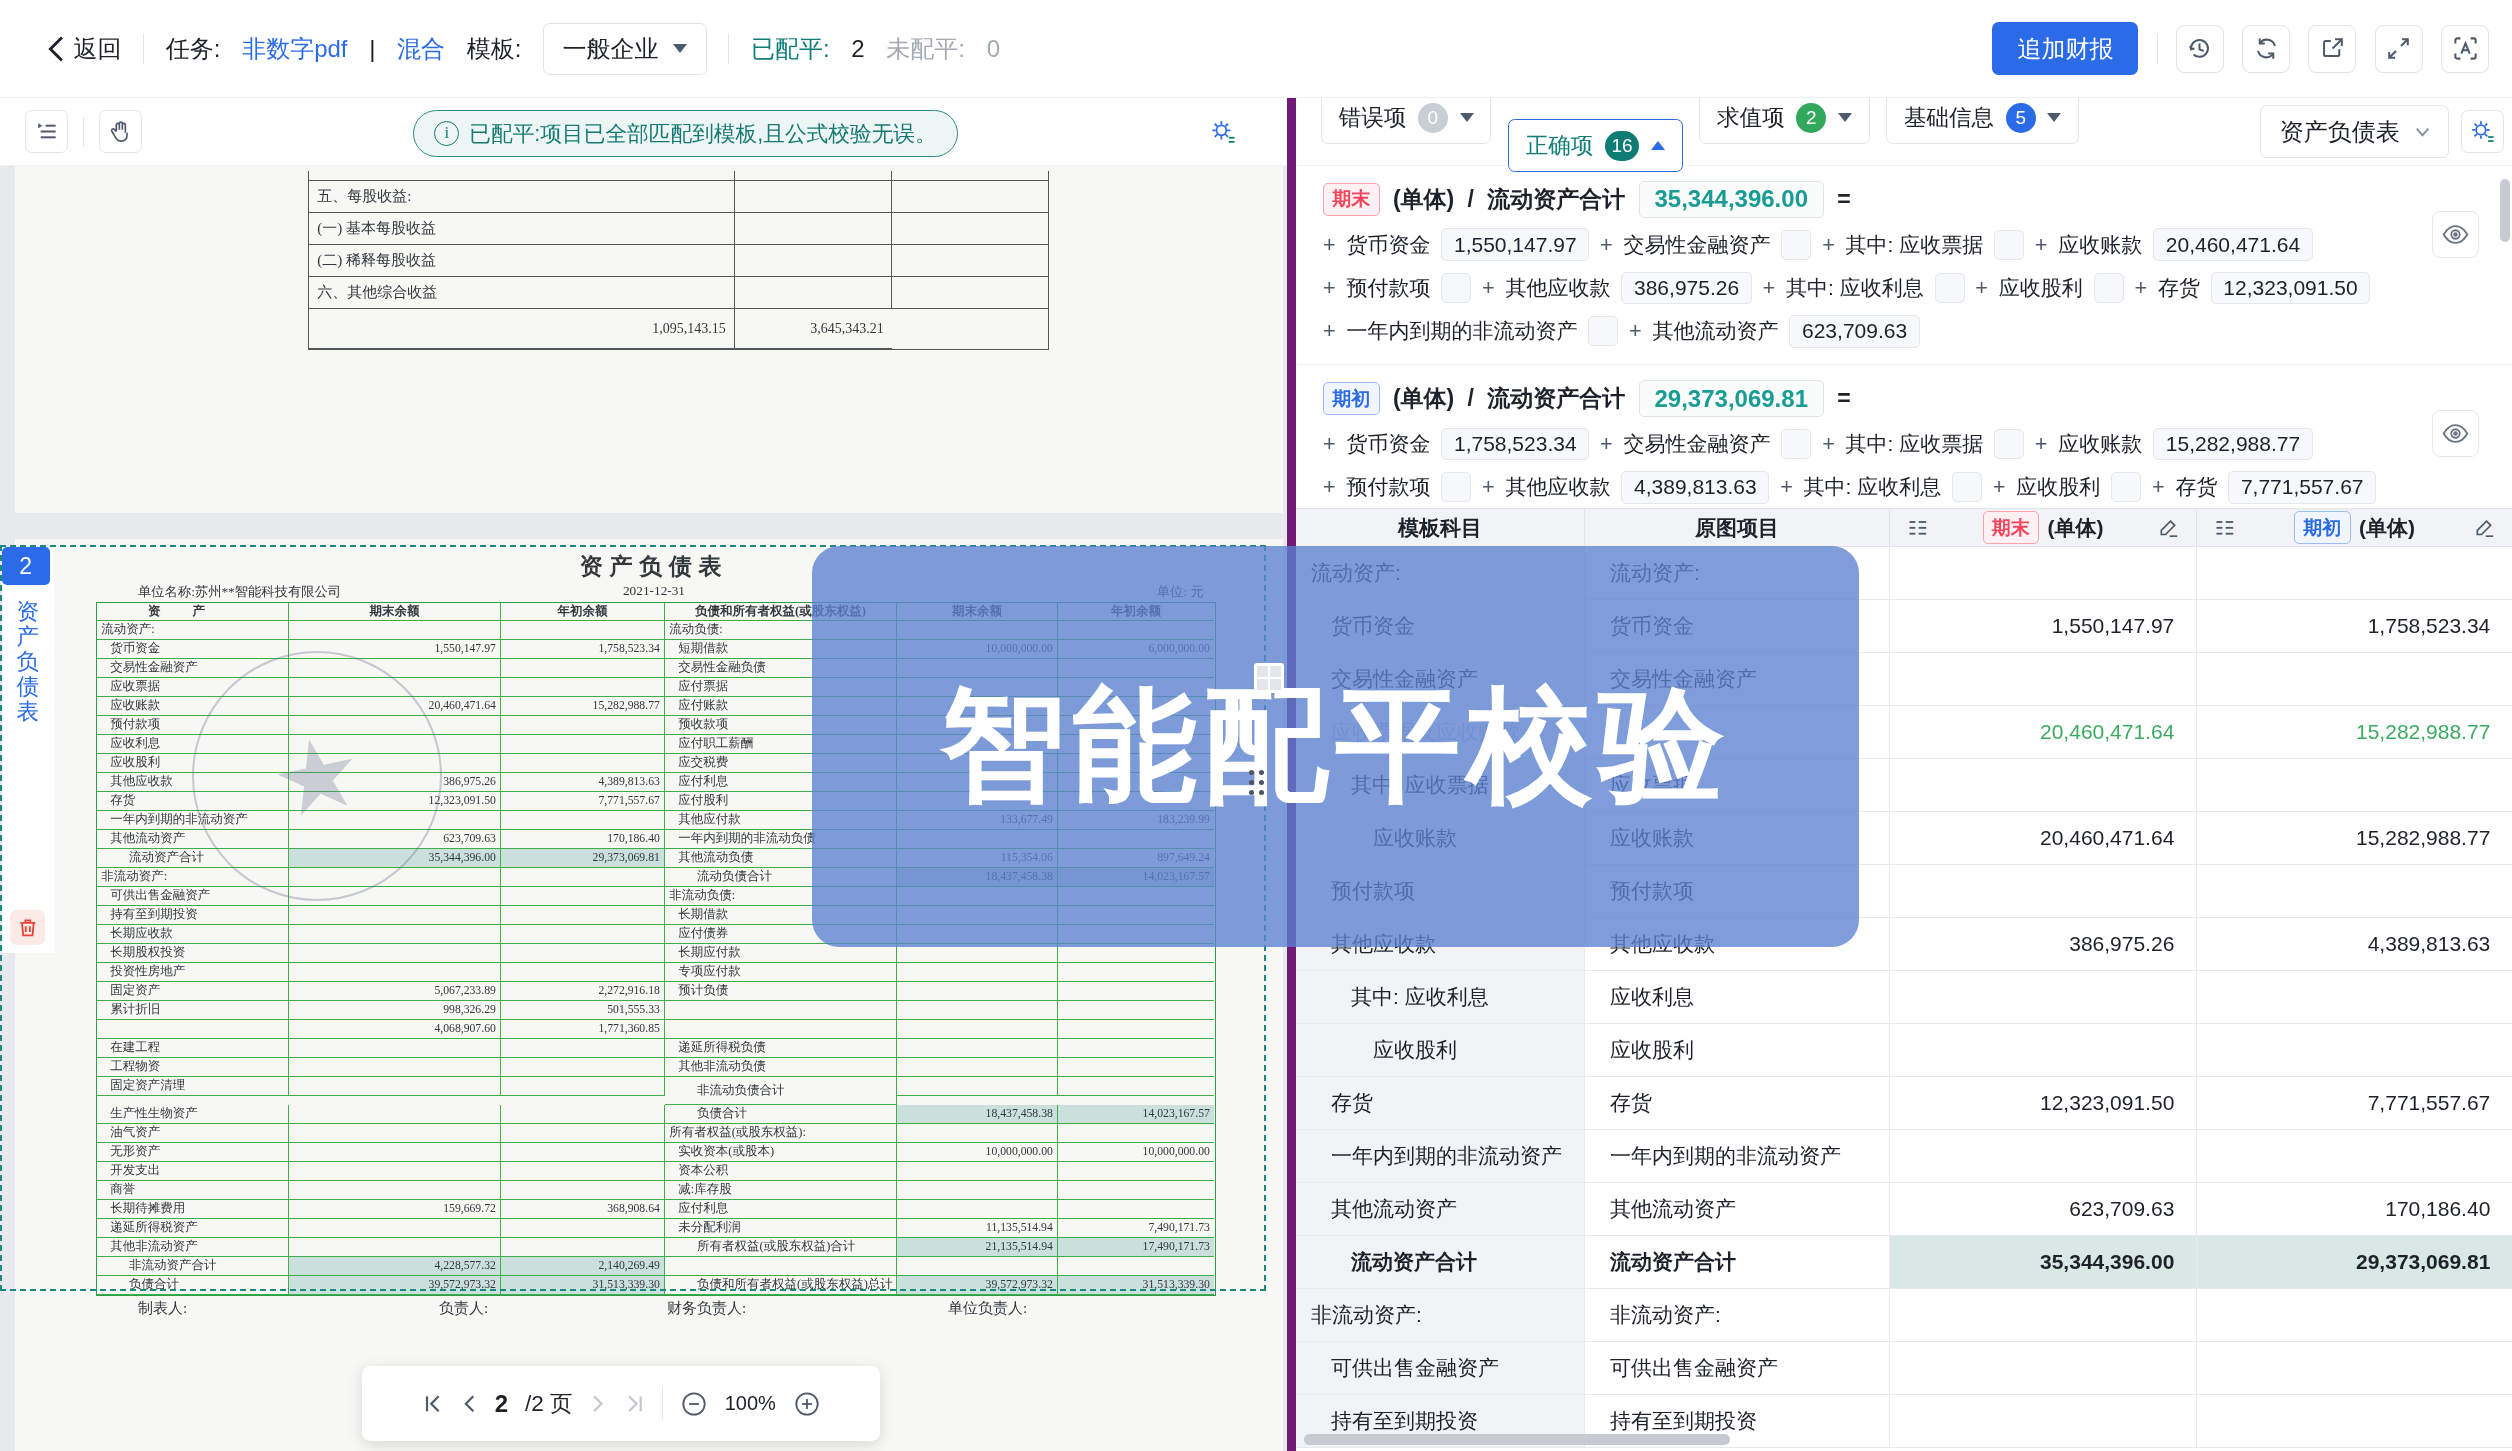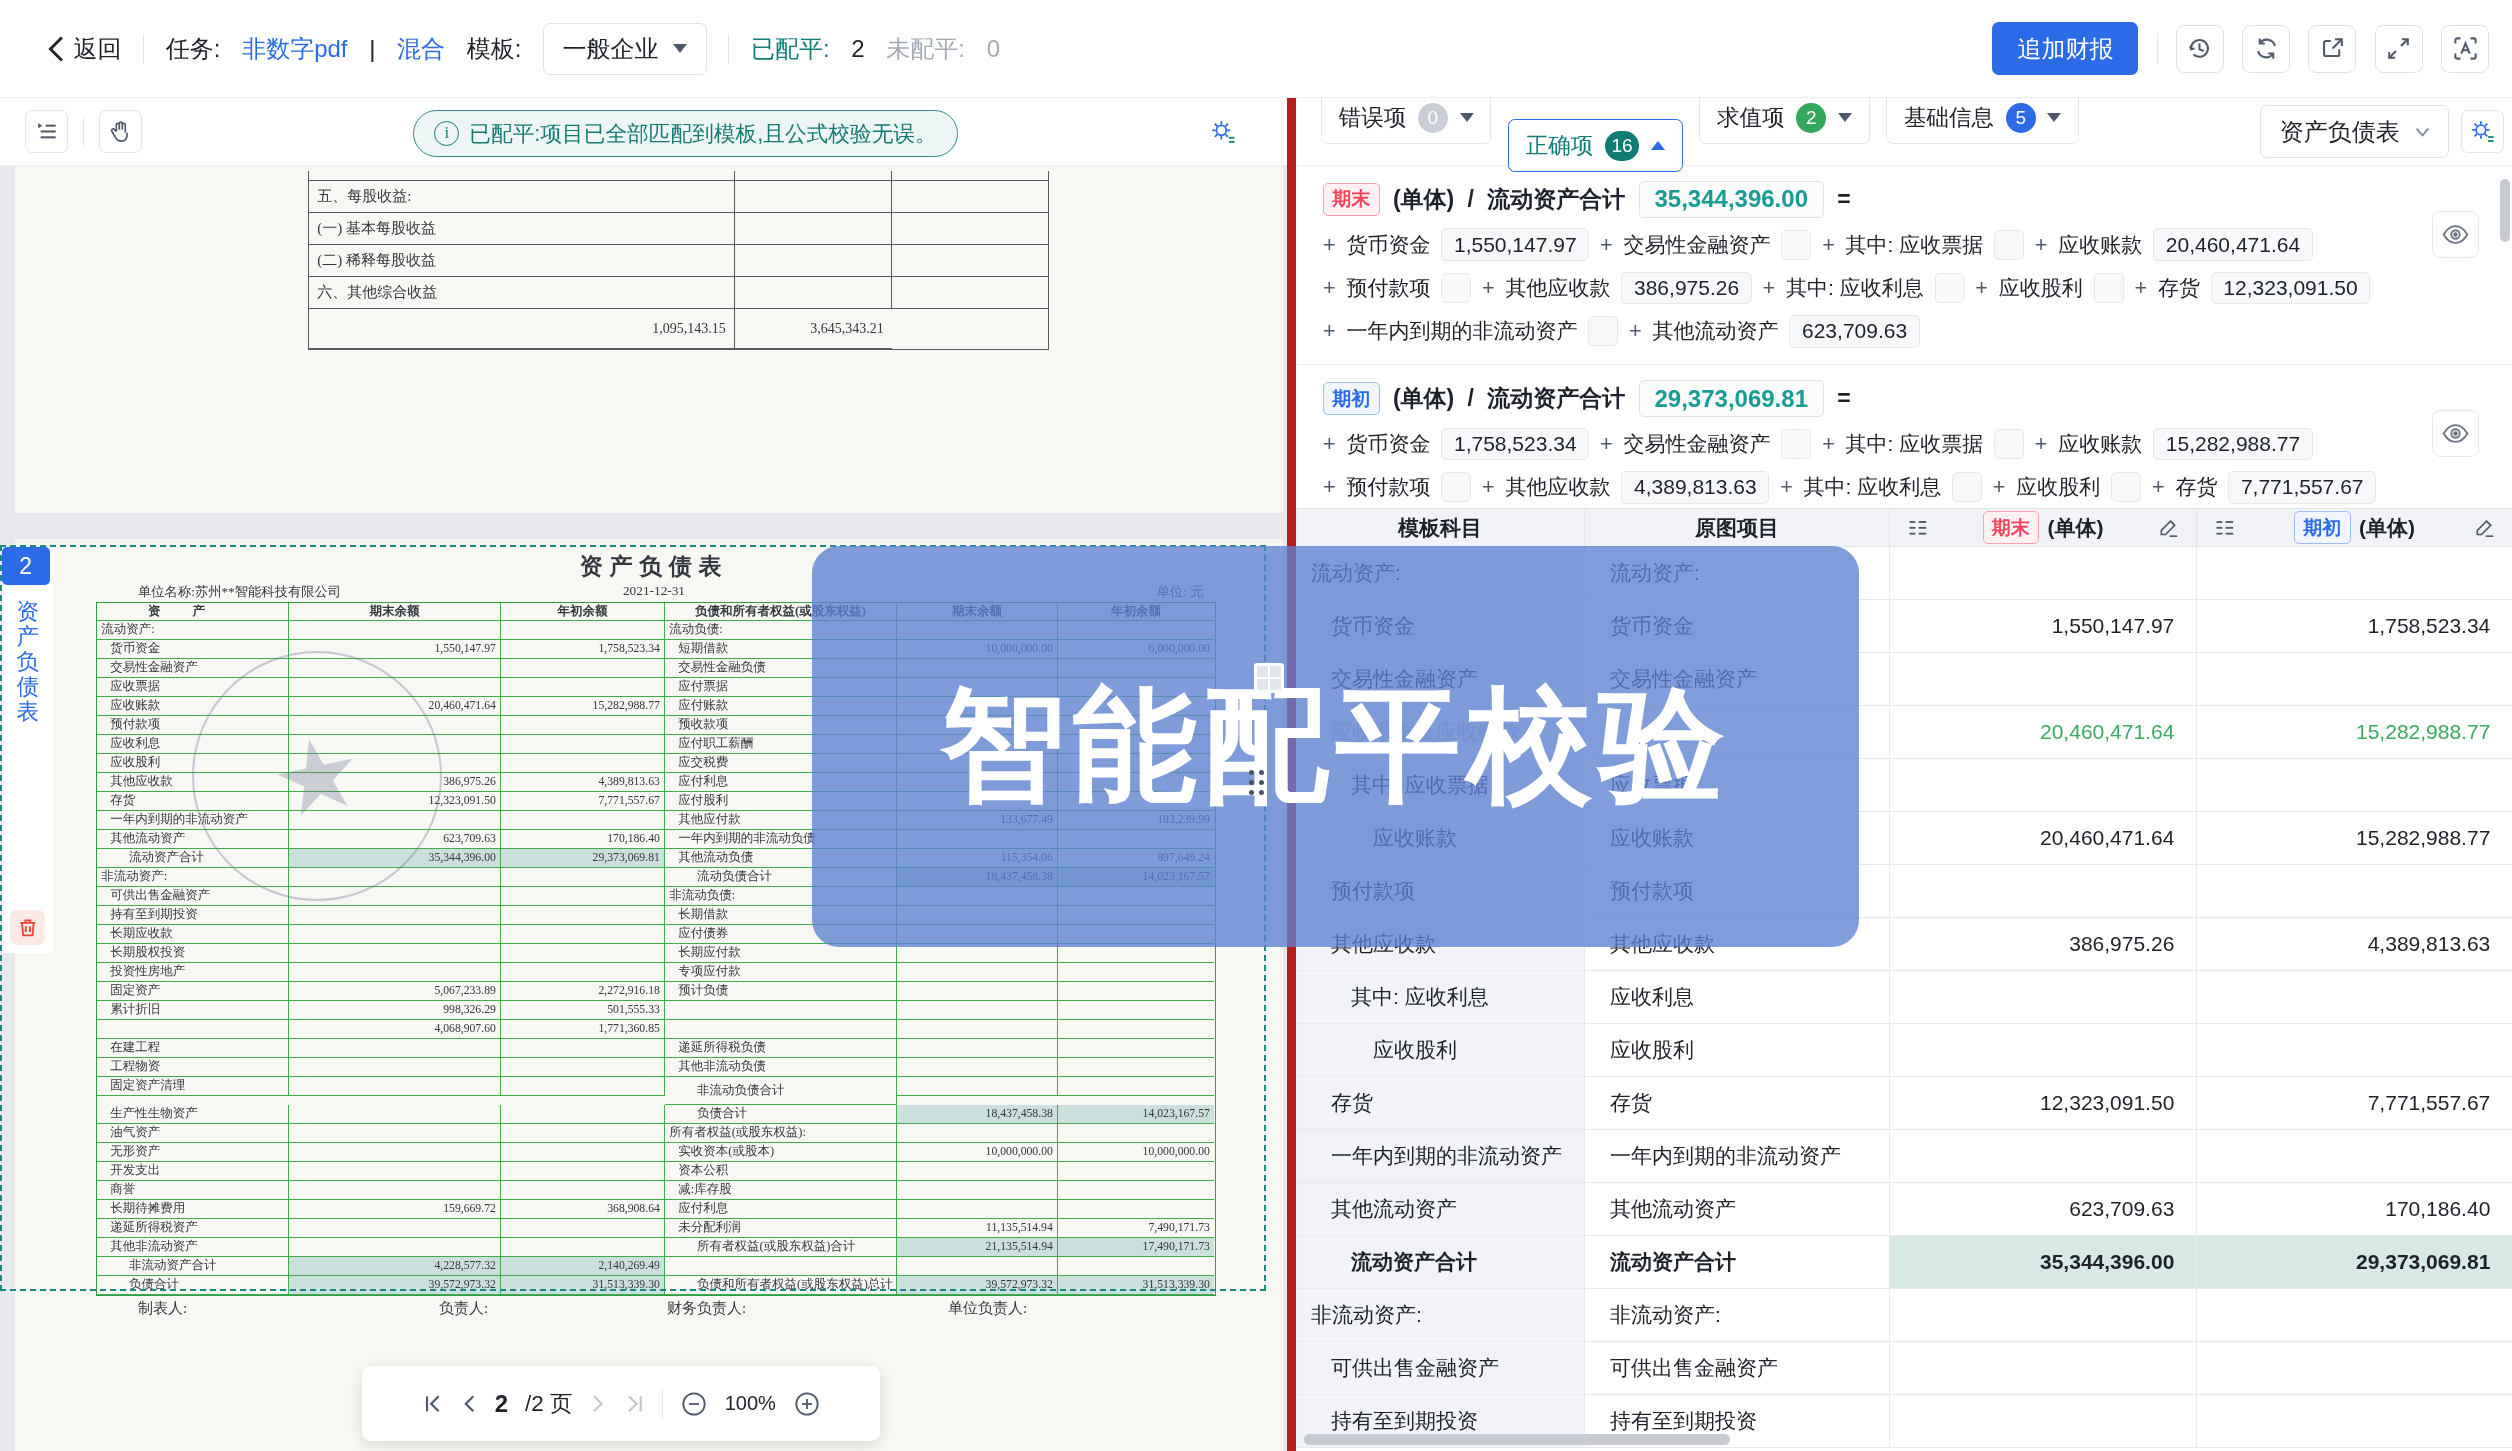--- a/index.html
+++ b/index.html
@@ -1,18 +1,18 @@
 <!DOCTYPE html>
 <html style="font-size:13.3px"><head>
 <meta charset="utf-8">
 <style>
   * { margin:0; padding:0; box-sizing:border-box; }
   html,body { background:#EFF1F4; }
   body { font-family:"Liberation Sans","DejaVu Sans",sans-serif; color:#1D2129; }
-  #root { position:relative; width:2512px; height:1451px; background:#b91c1c; overflow:hidden; }
+  #root { position:relative; width:2512px; height:1451px; background:#701a75; overflow:hidden; }
 
   
   #topbar { position:absolute; left:0; top:0; width:2512px; height:98px; background:#fff;
             border-bottom:0.8px solid #ECEEF1; display:flex; align-items:center; }
   .tb-left { display:flex; align-items:center; gap:21.7px; padding-left:47px; }
   .back { display:flex; align-items:center; gap:8.3px; font-size:24px; color:#1D2129; cursor:pointer; }
   .vdiv { width:0.8px; height:30px; background:#E3E5E9; }
   .lbl { font-size:24px; color:#1D2129; }
   .blue { color:#2B6BE8; }
   .gray { color:#A4AAB3; }

